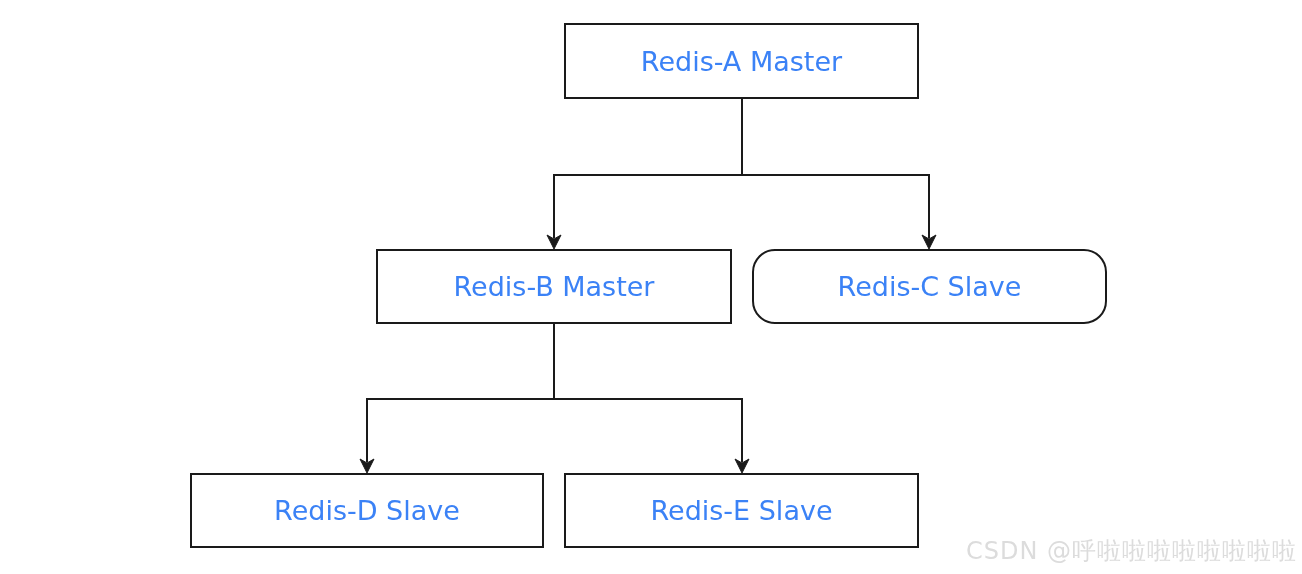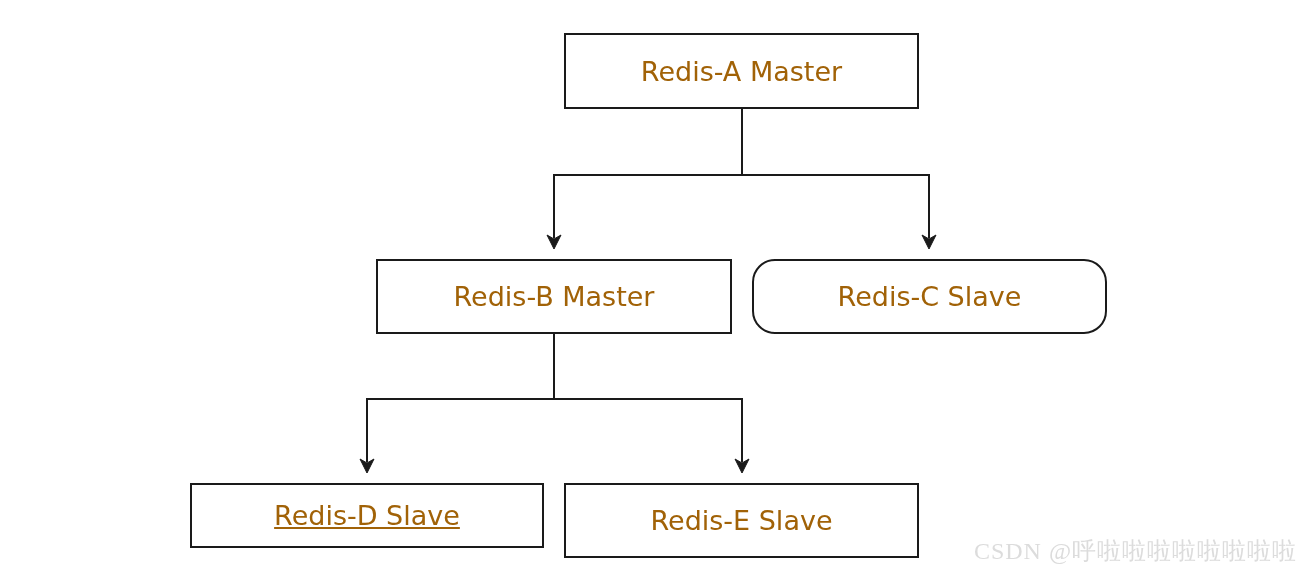--- a/index.html
+++ b/index.html
@@ -28,35 +28,33 @@
   }
   .node {
     position: absolute;
     box-sizing: border-box;
     background: #ffffff;
     border: 2px solid #1a1a1a;
     display: flex;
     align-items: center;
     justify-content: center;
     font-size: 27px;
-    color: #a16207;
+    color: #3b82f6;
     white-space: nowrap;
-    margin-top: 10px;
   }
   .watermark {
     position: absolute;
     right: 5px;
     bottom: 7px;
     font-size: 24px;
     color: #dcdcdc;
     text-shadow: 1px 1px 0 #ffffff;
     letter-spacing: 1px;
     white-space: nowrap;
     user-select: none;
-    font-family: Liberation Serif, serif;
   }
 </style>
 </head>
 <body>
 
 <div class="canvas">
 
   <svg class="edges" viewBox="0 0 1302 574" xmlns="http://www.w3.org/2000/svg">
 
     <path d="M742,99 L742,175 L554,175 L554,238"></path>
@@ -77,21 +75,21 @@
   </div>
 
   <div class="node" style="left:376px; top:249px; width:356px; height:75px;">
     <span>Redis-B Master</span>
   </div>
 
   <div class="node" style="left:752px; top:249px; width:355px; height:75px;border-radius:23px;">
     <span>Redis-C Slave</span>
   </div>
 
-  <div class="node" style="left:190px; top:473px; width:354px; height:65px;text-decoration:underline;">
+  <div class="node" style="left:190px; top:473px; width:354px; height:75px;">
     <span>Redis-D Slave</span>
   </div>
 
   <div class="node" style="left:564px; top:473px; width:355px; height:75px;">
     <span>Redis-E Slave</span>
   </div>
 
   <div class="watermark">CSDN @呼啦啦啦啦啦啦啦啦</div>
 
 </div>

